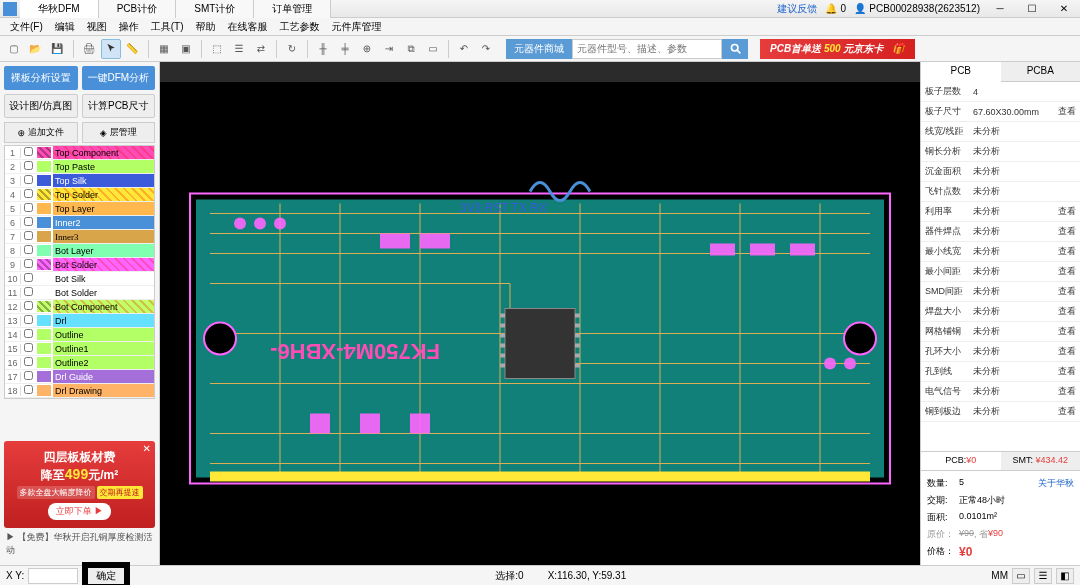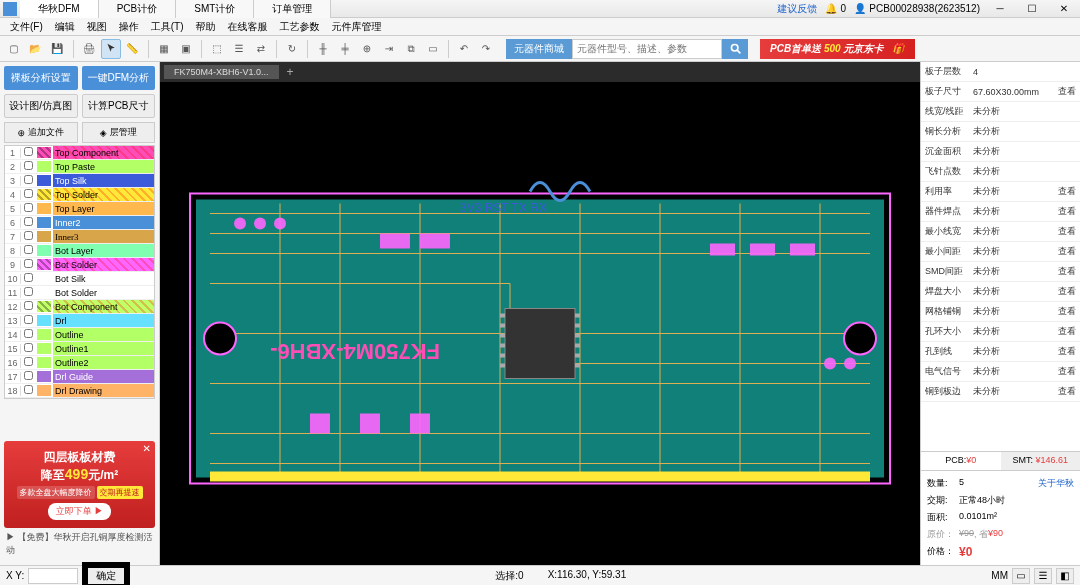--- a/index.html
+++ b/index.html
@@ -71,21 +71,21 @@
 .orderinfo .orow { display:flex; padding:2px 0; }
 .orderinfo .olabel { width:32px; }
 .orderinfo .link2 { color:#2266cc; margin-left:auto; cursor:pointer; }
 .orderinfo .red { color:#e63c3c; }
 .orderinfo .gray { color:#999; }
 .orderinfo .strike { text-decoration:line-through; }
 .orderbtn { margin:4px 6px; background:#4a90d9; color:#fff; text-align:center; padding:6px; font-size:11px; cursor:pointer; border-radius:2px; }
 .statusbar { height:20px; background:#f5f5f5; border-top:1px solid #ccc; display:flex; align-items:center; padding:0 6px; font-size:10px; }
 .statusbar .xyinp { width:50px; height:16px; border:1px solid #ccc; margin:0 4px; }
 .statusbar .sbtn { border:6px solid #000000; background:#eee; padding:1px 8px; cursor:pointer; }
-.statusbar .center { margin-left:auto; margin-right:auto; display:flex; gap:24px; }
+.statusbar .center { margin-left:auto; margin-right:auto; display:flex; gap:24px;align-items:center; }
 .statusbar .sqbtn { width:18px; height:16px; border:1px solid #ccc; background:#eee; margin-left:4px; text-align:center; cursor:pointer; line-height:14px; }
 .rightstatus { display:flex; align-items:center; }
 svg.icon { width:13px; height:13px; }
 </style>
 </head>
 <body>
 
 <div class="titlebar">
   <div class="logo"></div>
   <div class="tabs">
@@ -303,24 +303,20 @@
             <span class="chip">多款全盘大幅度降价</span>
             <span class="chip" style="background:#ffe838;color:#c02020;">交期再提速</span>
           </div>
         <div class="adbtn">立即下单 ▶</div>
       </div>
       <div class="adnote">▶ <span>【免费】华秋开启孔铜厚度检测活动</span></div>
     </div>
   </div>
 
   <div class="canvas-area">
-    <div class="canvas-tabs">
-      <div class="canvas-tab">FK750M4-XBH6-V1.0...</div>
-      <div class="plus">+</div>
-    </div>
     <div class="pcbview">
       <svg class="pcb-svg" viewBox="0 0 760 480">
         <rect x="0" y="0" width="760" height="480" fill="#000"></rect>
         <rect x="30" y="110" width="700" height="290" fill="none" stroke="#ff66ff" stroke-width="2"></rect>
         <rect x="36" y="116" width="688" height="278" fill="#1ad6c8" opacity="0.6"></rect>
 
         <g stroke="#ffb84d" stroke-width="1" fill="none" opacity="0.85">
           <path d="M50 130 h660 M50 150 h660 M50 170 h660 M50 200 h300 v80 h360 M50 250 h660 M50 300 h660 M50 350 h660 M50 380 h660"></path>
           <path d="M120 120 v270 M180 120 v270 M260 120 v270 M340 120 v270 M420 120 v270 M500 120 v270 M580 120 v270 M660 120 v270"></path>
         </g>
@@ -364,20 +360,24 @@
         <g fill="#ffe838">
           <rect x="50" y="388" width="660" height="10"></rect>
         </g>
         <text x="280" y="260" transform="rotate(180 280 260)" fill="#ff4db8" font-size="22" font-weight="bold">FK750M4-XBH6-</text>
         <text x="300" y="128" fill="#3b5bdb" font-size="12">3V3 RST  TX  RX</text>
       </svg>
     </div>
   </div>
 
   <div class="rightpanel">
+    <div class="rtabs">
+      <div class="rtab active">PCB</div>
+      <div class="rtab">PCBA</div>
+    </div>
     <div class="proplist" id="proplist">
         <div class="proprow">
           <div class="plabel">板子层数</div>
           <div class="pval">4</div>
         </div>
         <div class="proprow">
           <div class="plabel">板子尺寸</div>
           <div class="pval">67.60X30.00mm</div>
           <div class="pview">查看</div>
         </div>
@@ -448,21 +448,21 @@
           <div class="pview">查看</div>
         </div>
         <div class="proprow">
           <div class="plabel">铜到板边</div>
           <div class="pval">未分析</div>
           <div class="pview">查看</div>
         </div>
       </div>
     <div class="pricetabs">
       <div class="pricetab active"><span>PCB:</span><span class="red">¥0</span></div>
-      <div class="pricetab"><span>SMT:</span> <span class="red">¥146.61</span></div>
+      <div class="pricetab"><span>SMT:</span> <span class="red">¥434.42</span></div>
     </div>
     <div class="orderinfo">
       <div class="orow">
           <span class="olabel">数量:</span>
           <span>5</span>
           <span class="link2">关于华秋</span>
         </div>
       <div class="orow">
           <span class="olabel">交期:</span>
           <span>正常48小时</span>

